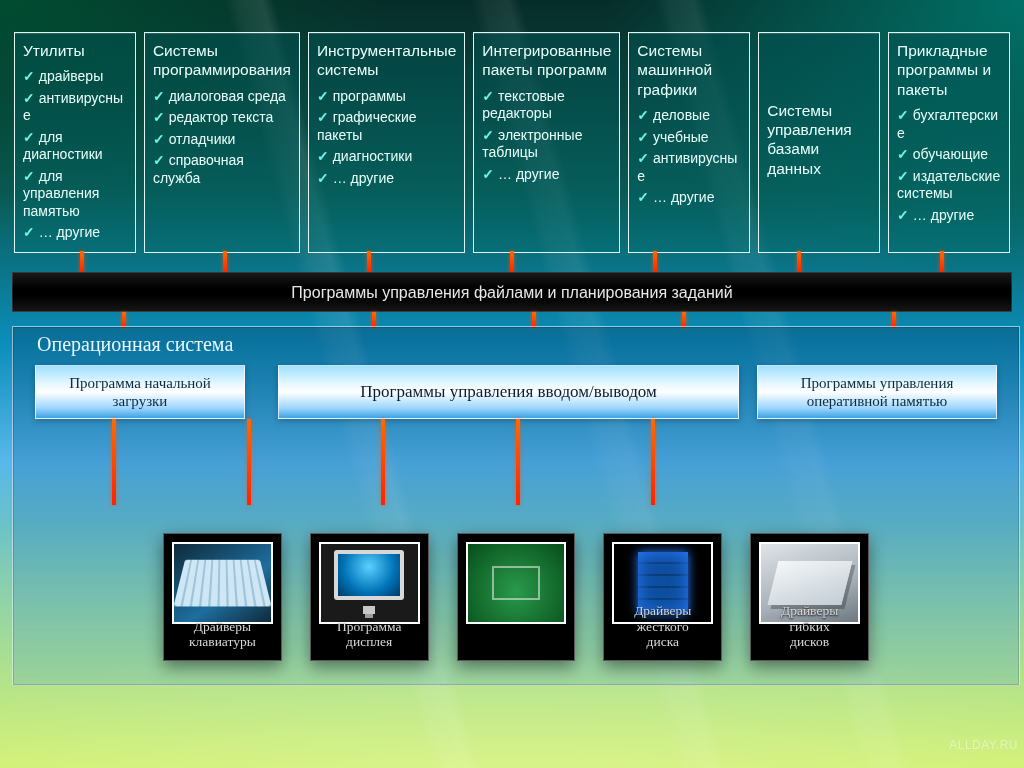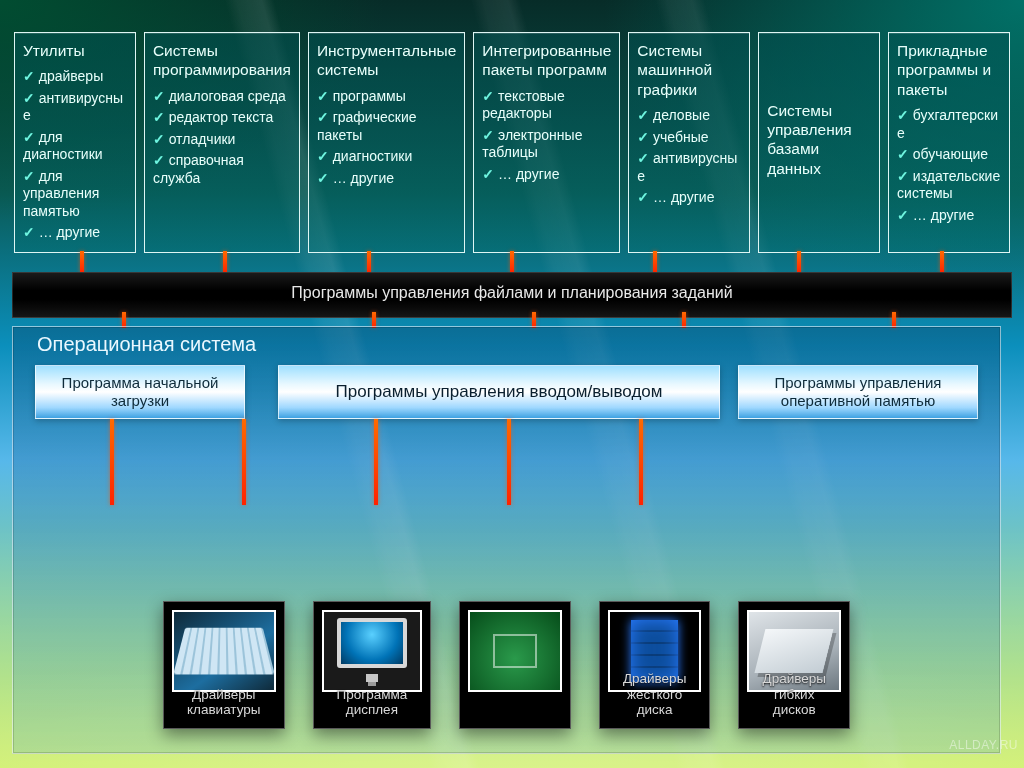--- a/index.html
+++ b/index.html
@@ -55,36 +55,37 @@
   .top-conns { position:absolute; left:14px; right:14px; top:251px; height:22px; display:flex; gap:8px; }
   .top-conns span{ flex:1; position:relative; }
   .top-conns span::after{
     content:""; position:absolute; left:50%; top:0; width:4px; height:22px; transform:translateX(-50%);
     background: linear-gradient(#ff6a00,#ff2200);
     box-shadow: 0 0 4px rgba(255,80,0,.6);
   }
 
   
   .filebar {
-    position:absolute; left:12px; right:12px; top:272px; height:46px;
+    position:absolute; left:12px; right:12px; top:272px; height:40px;
     background: linear-gradient(180deg,#1a1a1a 0%, #000 40%, #000 60%, #151515 100%);
     color:#e8e8e8; text-align:center; line-height:40px; font-size:16px;
     border:1px solid rgba(255,255,255,.15);
   }
 
   
   .mid-conns{position:absolute; left:12px; right:12px; top:312px; height:16px;}
   .mid-conns i{position:absolute; width:4px; height:16px; background:linear-gradient(#ff6a00,#ff2200); box-shadow:0 0 4px rgba(255,80,0,.6);}
 
   
   .os-panel{
-    position:absolute; left:12px; right:23px; top:326px; height:428px;
+    position:absolute; left:12px; right:4px; top:326px; height:360px;
     border:1px solid rgba(255,255,255,.55);
     background: linear-gradient(180deg, rgba(10,60,100,.35), rgba(20,90,160,.25) 40%, rgba(40,140,220,.18));
     box-shadow: 0 0 0 1px rgba(0,0,0,.15) inset;
+    font-family: Liberation Serif, serif;
   }
   .os-title{
     position:absolute; left:24px; top:6px; color:#eaf8ff; font-size:20px;
   }
   .mid-row{
     position:absolute; left:22px; right:22px; top:38px; height:54px; display:flex; gap:18px;border-radius:24px;
   }
   .mid-box{
     display:flex; align-items:center; justify-content:center; text-align:center;
     color:#0e2b3a; font-size:15px; line-height:1.2;

